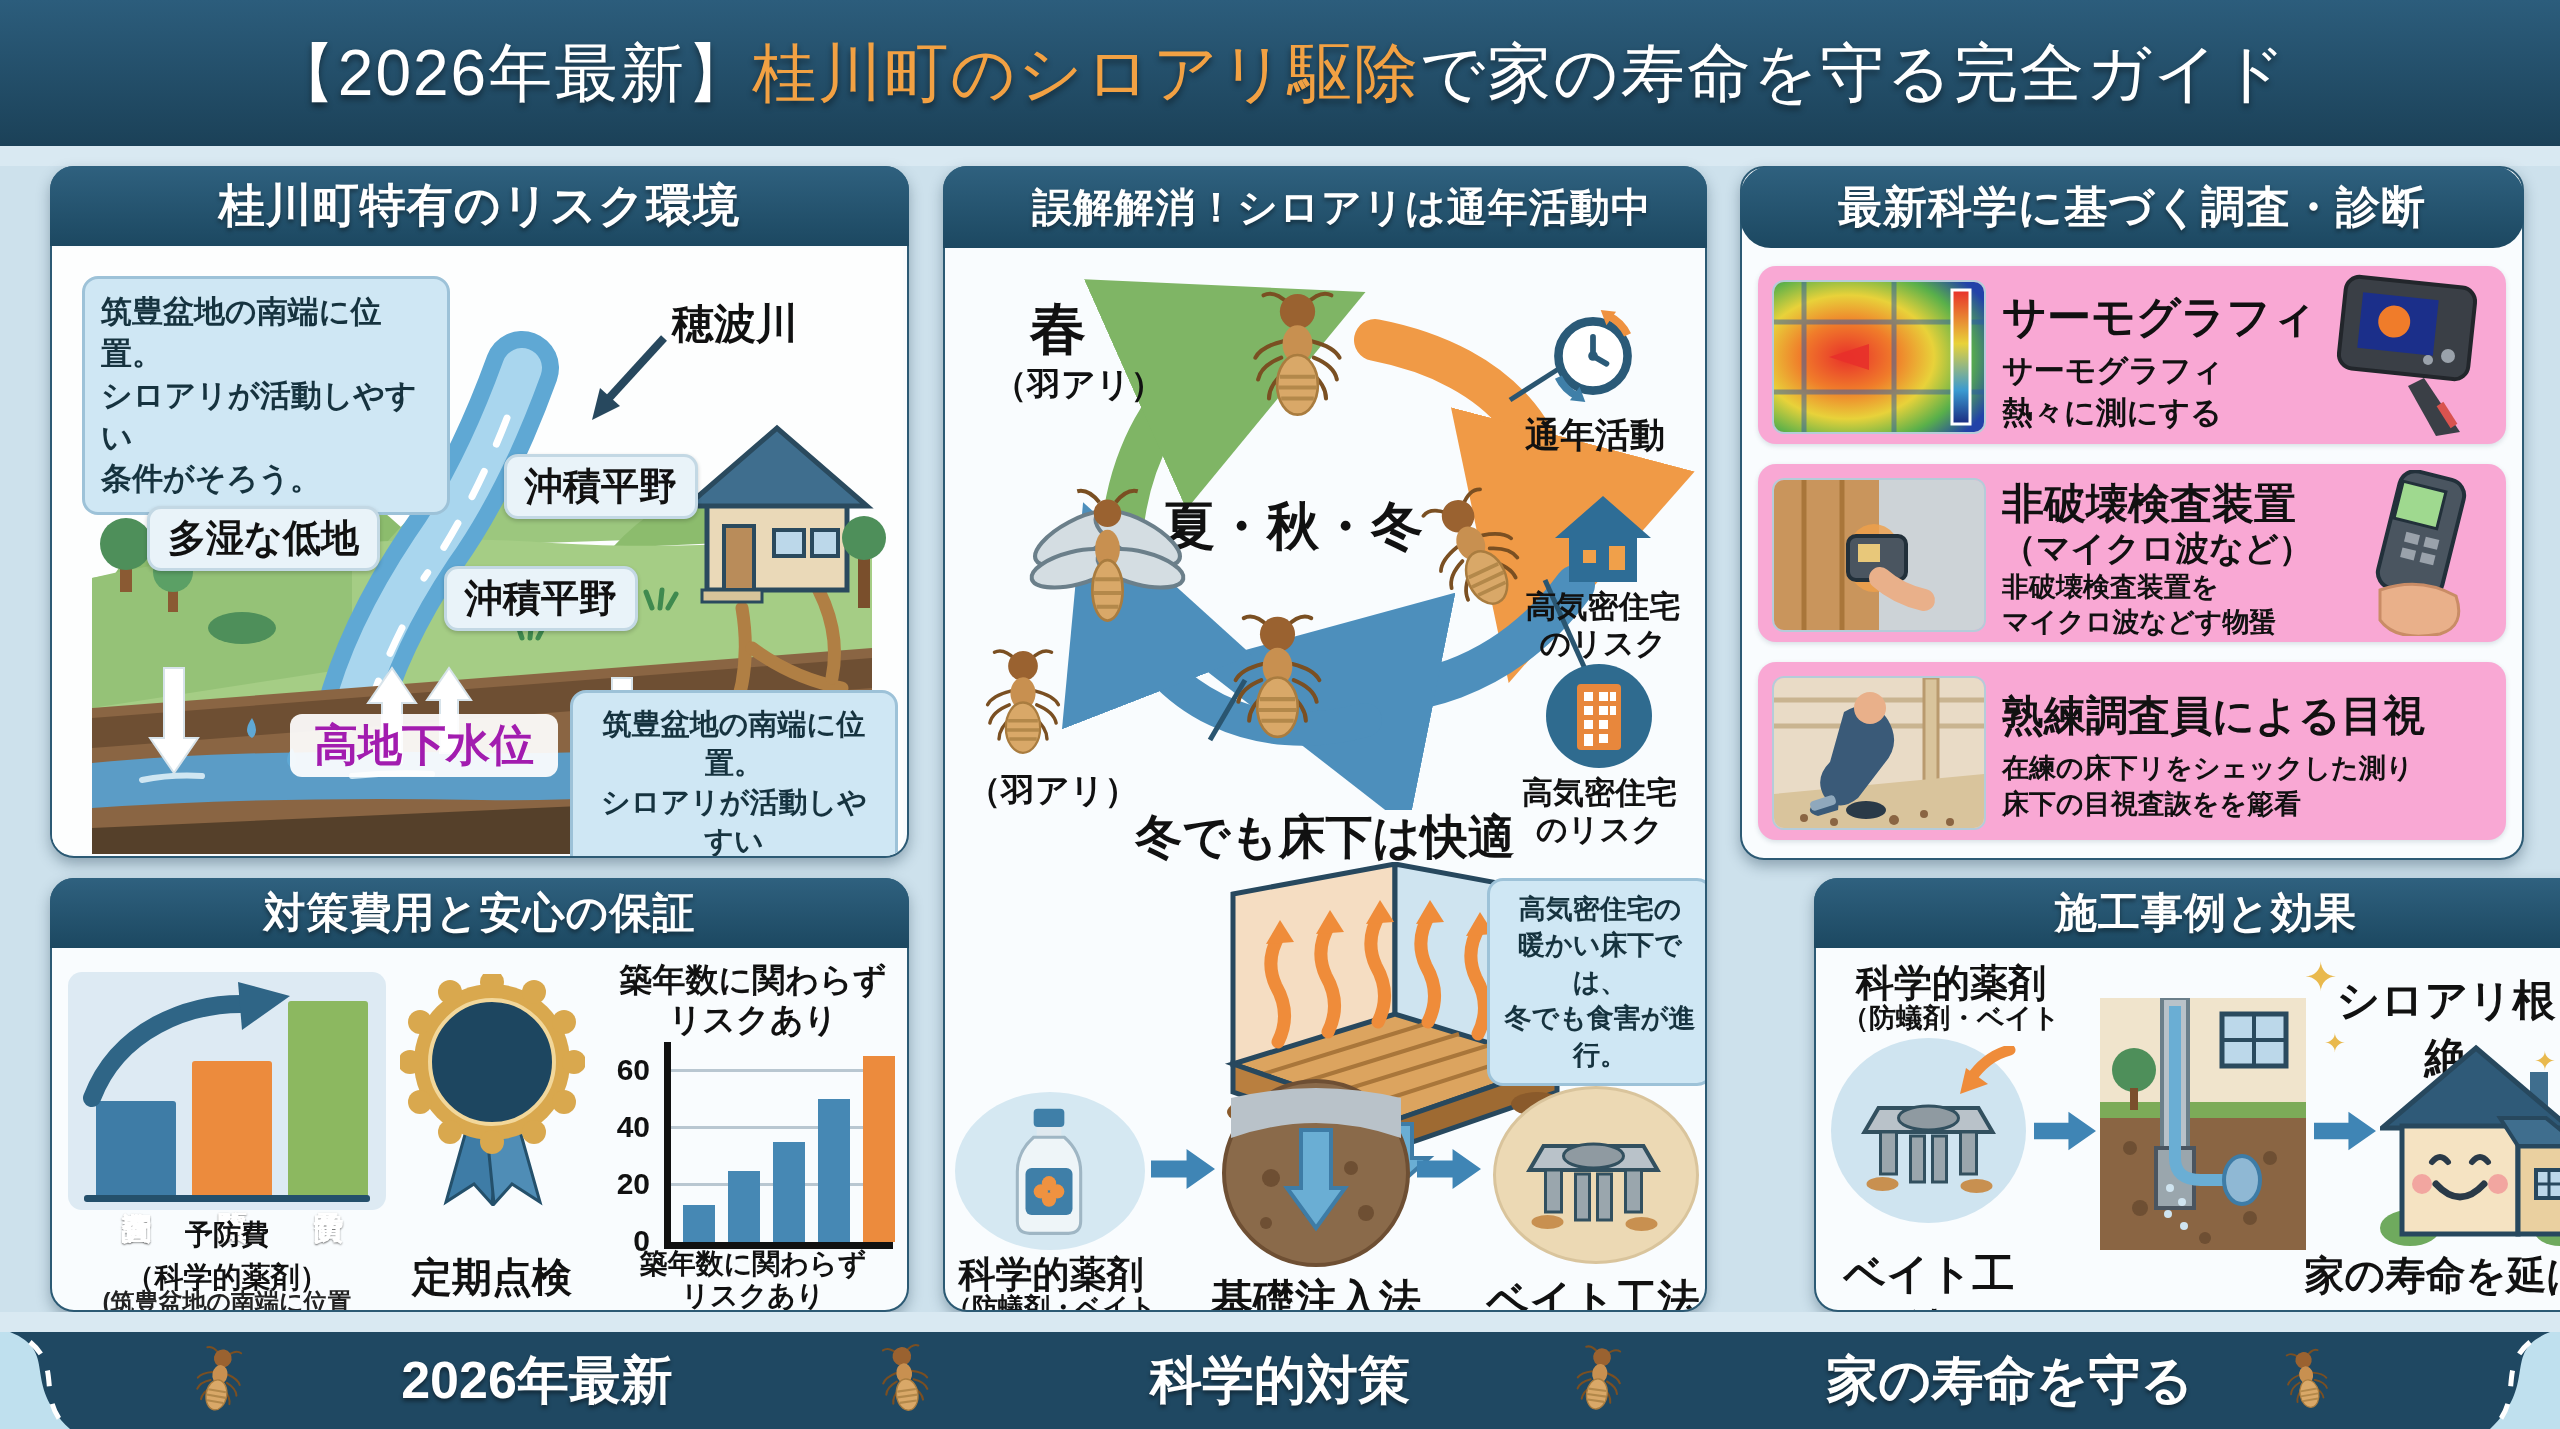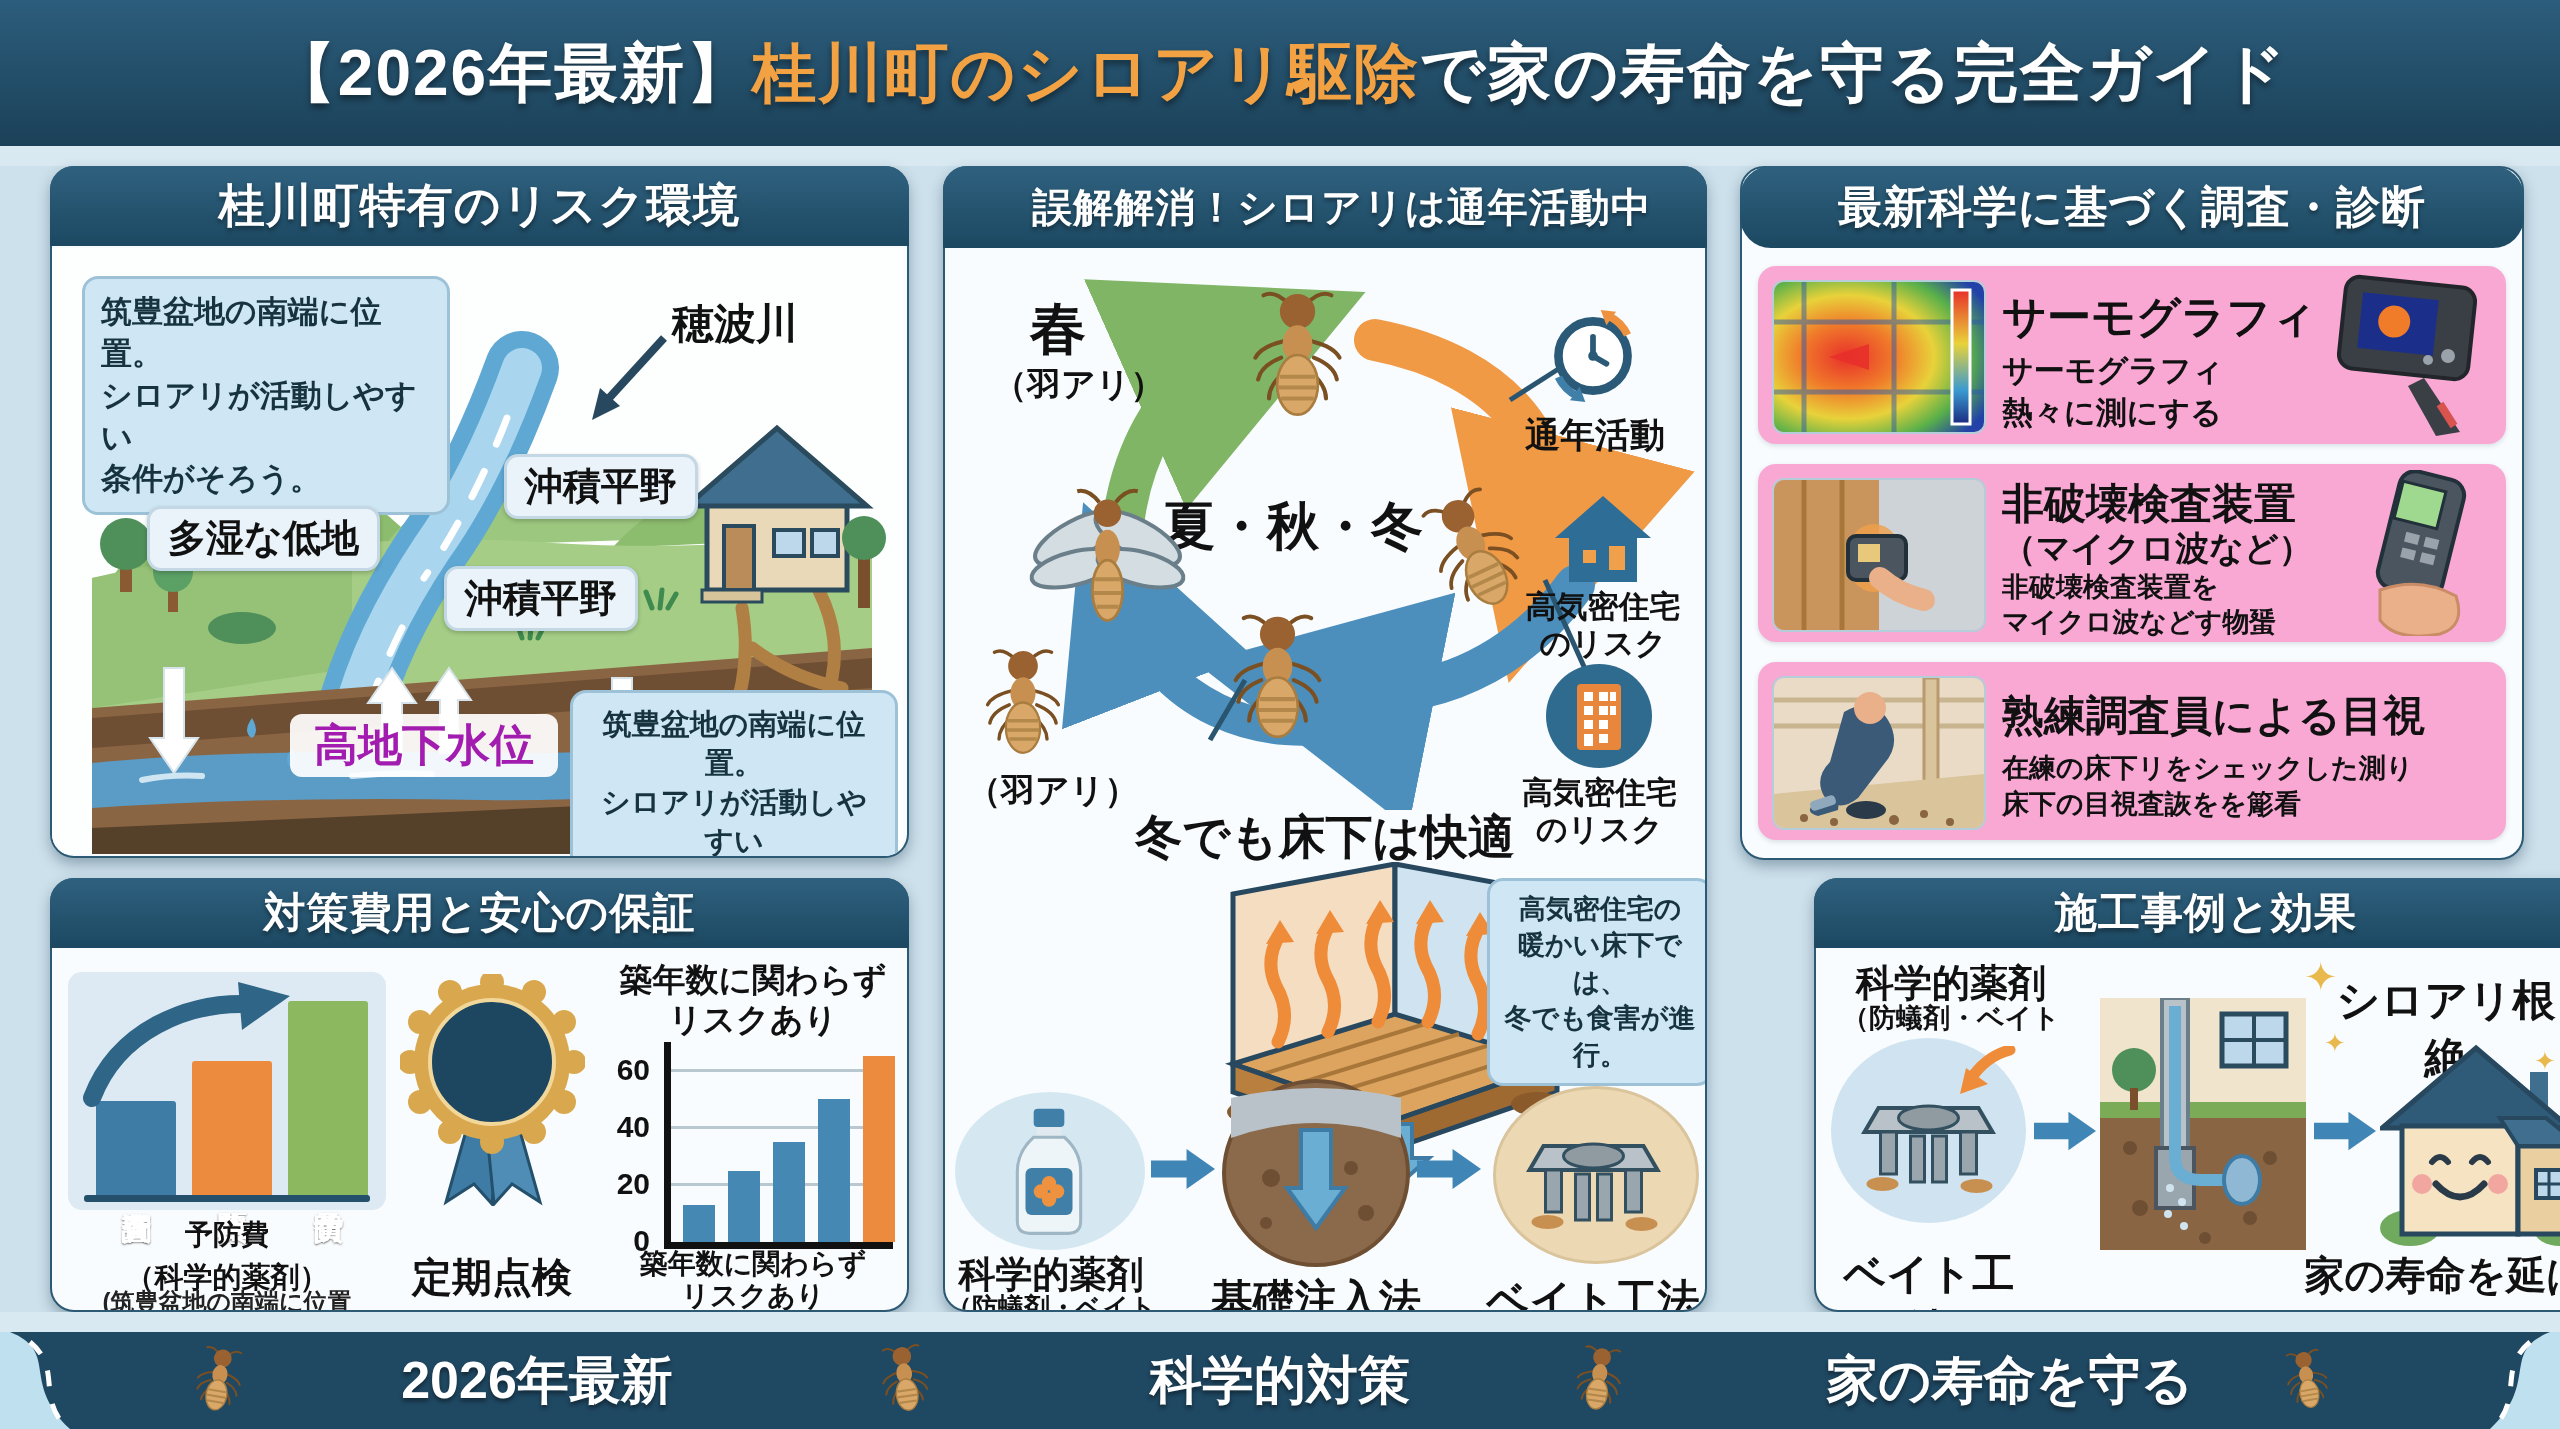--- a/index.html
+++ b/index.html
@@ -5,21 +5,21 @@
   html,body{margin:0;padding:0;}
   body{width:2560px;height:1429px;position:relative;overflow:hidden;background:#cde1ec;
        font-family:"Liberation Sans","DejaVu Sans",sans-serif;color:#1d2b33;}
   .abs{position:absolute;}
   .pre{white-space:pre-line;}
   .ctr{text-align:center;}
   .b{font-weight:bold;}
   
   #titlebar{left:0;top:0;width:2560px;height:146px;background:linear-gradient(#2c5d7c,#1b4158);
             display:flex;align-items:center;justify-content:center;}
-  #titlebar .t{font-size:64px;font-weight:700;color:#fff;letter-spacing:2px;
+  #titlebar .t{font-size:64px;font-weight:400;color:#fff;letter-spacing:2px;
                text-shadow:0 4px 6px rgba(0,0,0,.45);}
   #titlebar .hl{color:#f2a143;}
   .strip{left:0;width:2560px;background:#d9e9f2;}
   
   .panel{background:#f9fcfe;border-radius:24px;box-shadow:0 6px 14px rgba(20,50,70,.35);
          border:2px solid #2c5a74;}
   .phead{position:absolute;left:-2px;top:-2px;right:-2px;border-radius:24px 24px 0 0;
          background:linear-gradient(#2f617f,#1c4861);display:flex;align-items:center;justify-content:center;
          color:#fff;font-weight:800;text-shadow:0 3px 4px rgba(0,0,0,.4);letter-spacing:1px;}
   .pbody{position:absolute;left:0;right:0;bottom:0;overflow:hidden;border-radius:0 0 22px 22px;}

